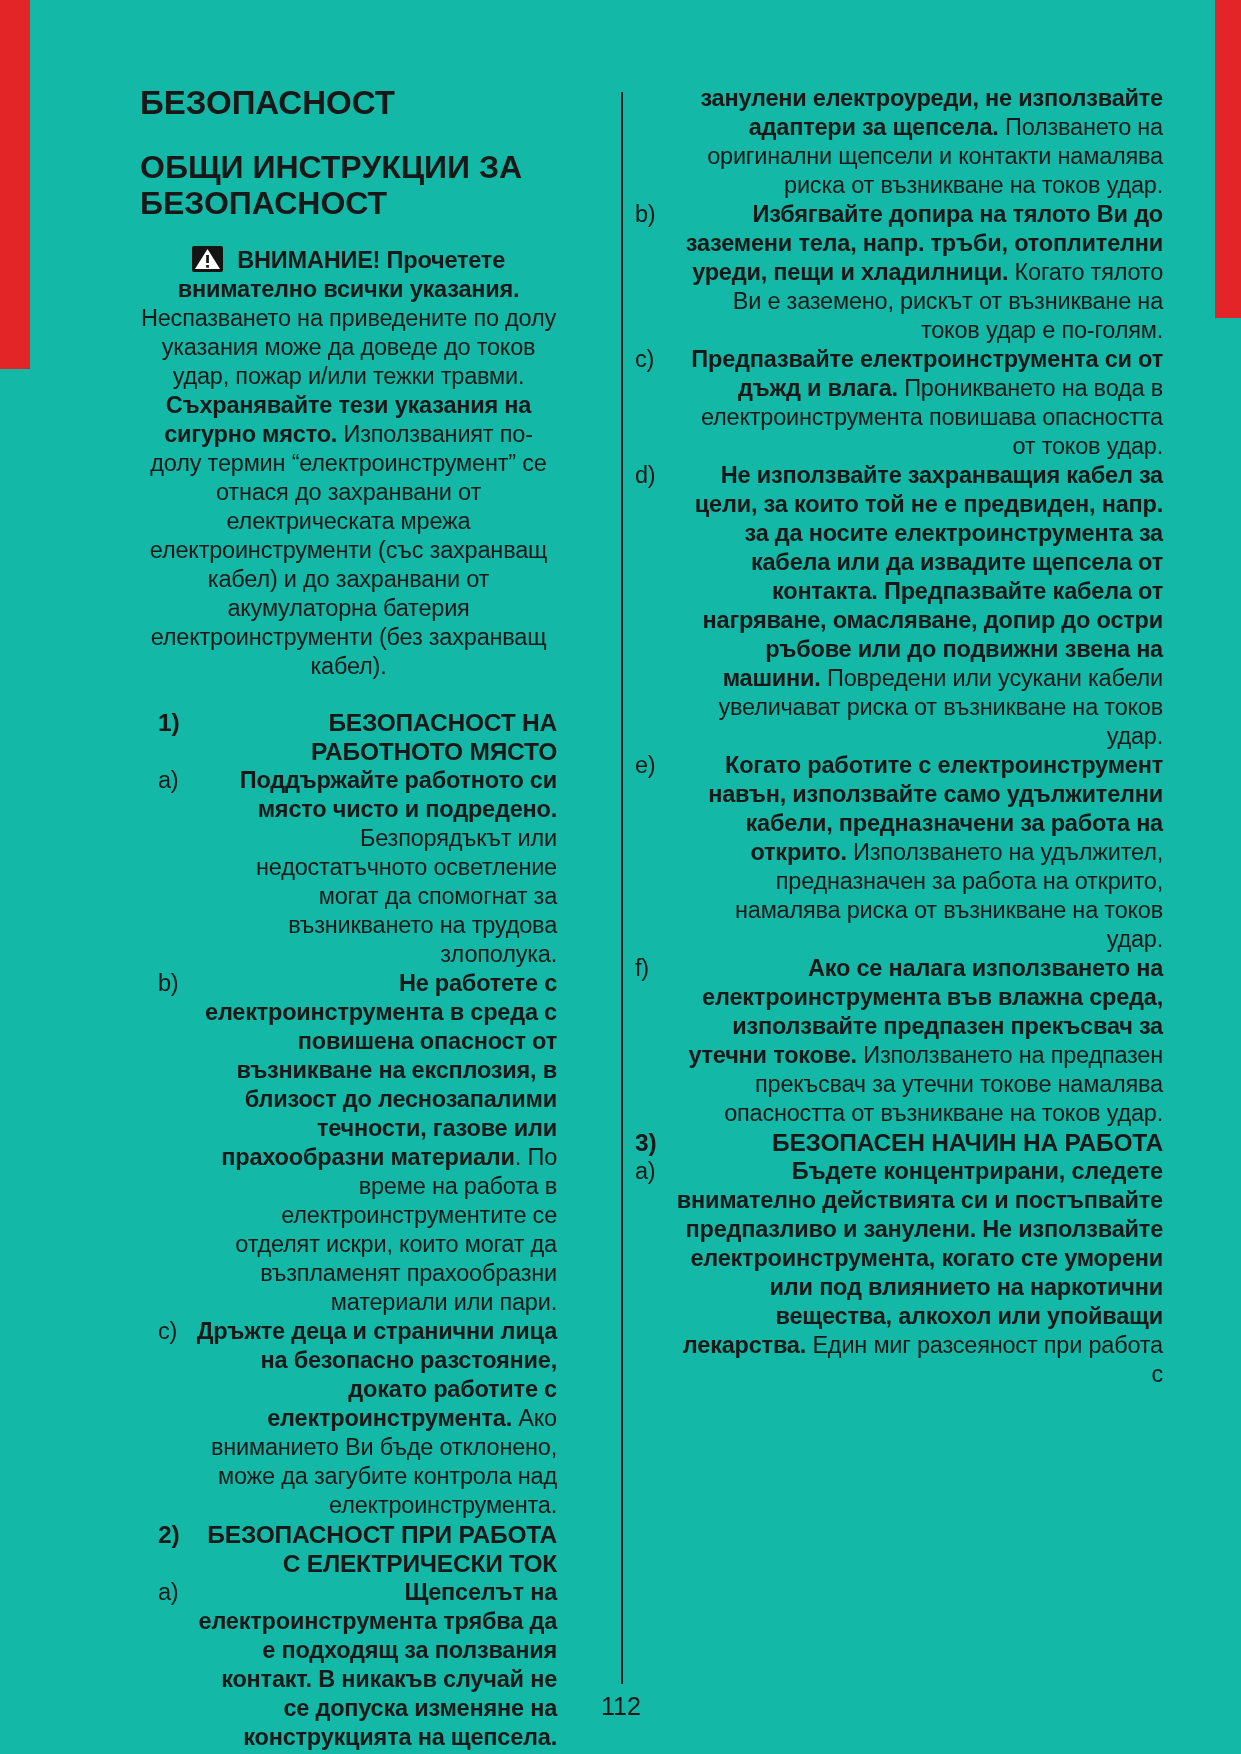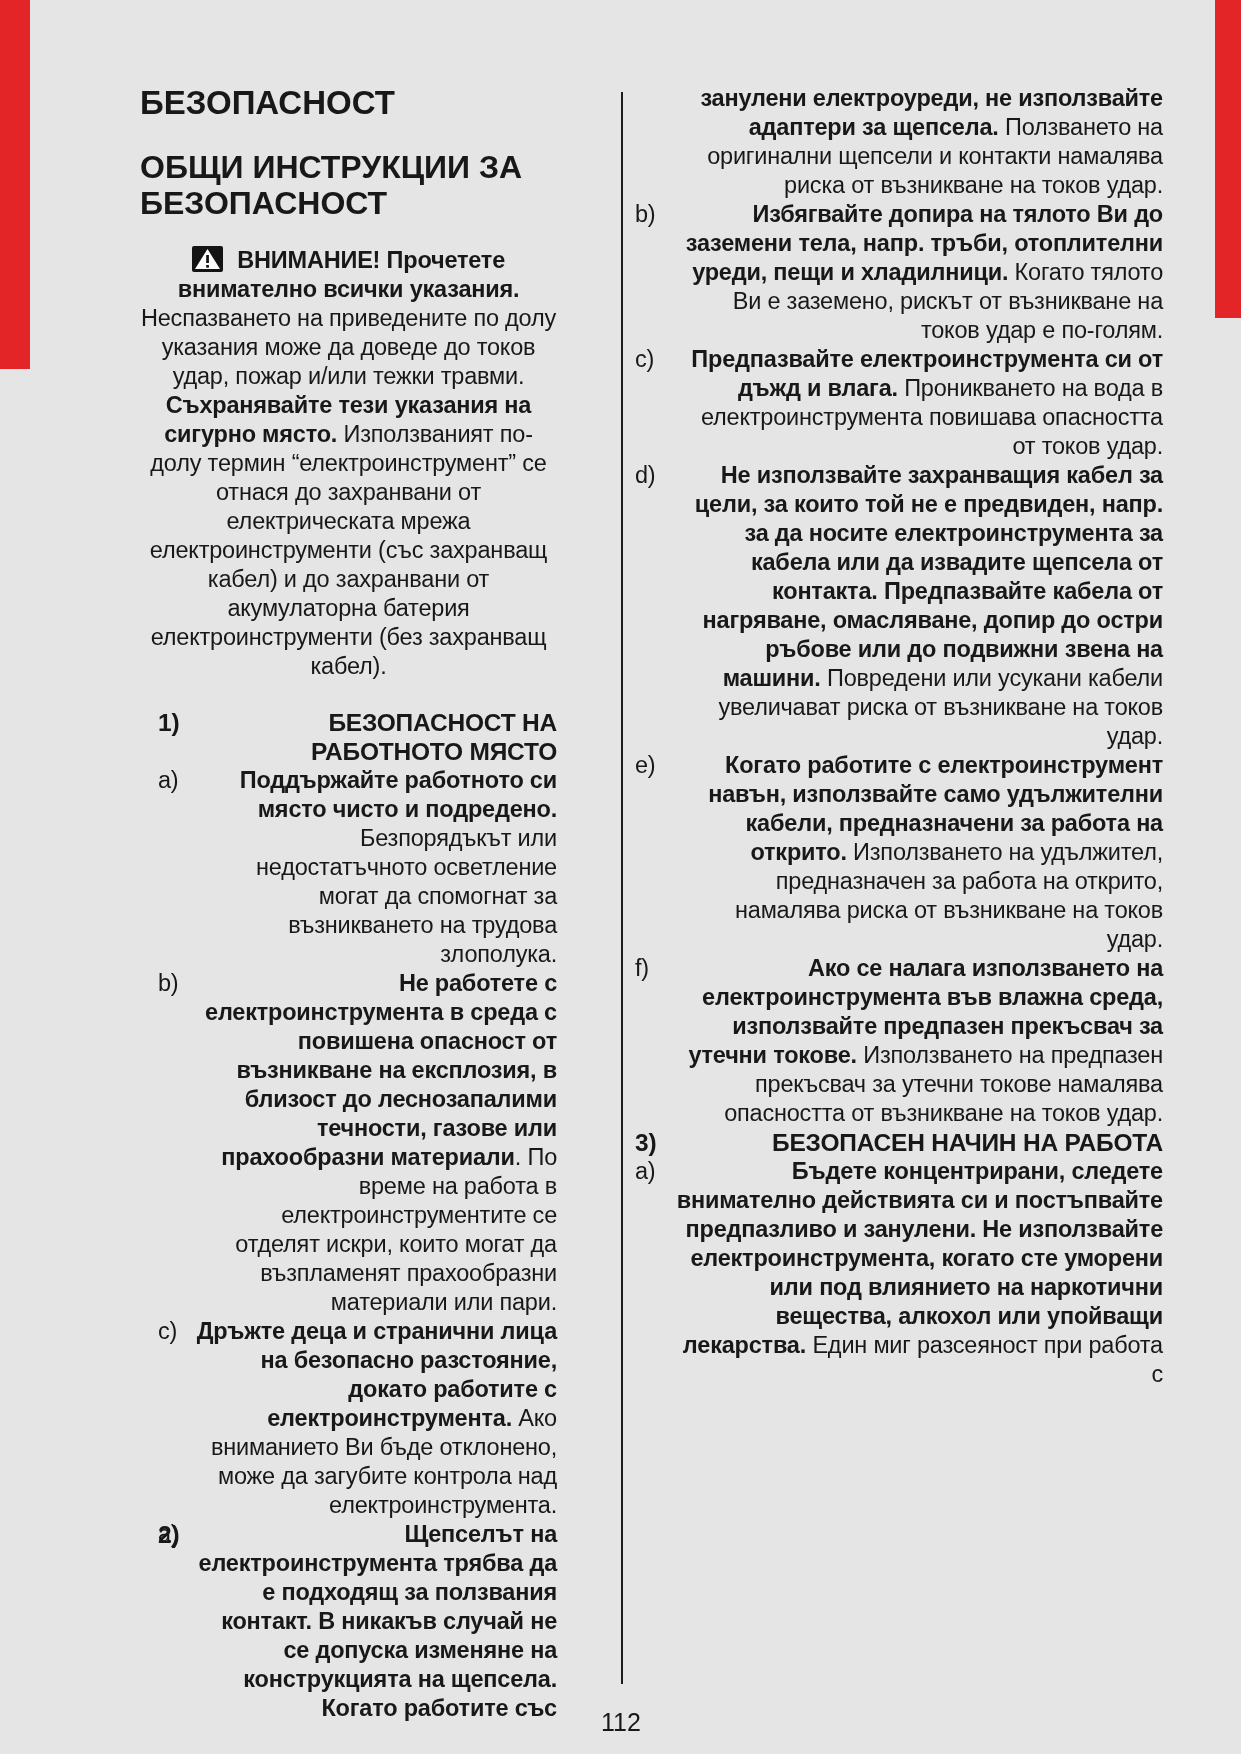--- a/index.html
+++ b/index.html
@@ -1,19 +1,19 @@
 <!DOCTYPE html>
 <html><head>
 <meta charset="utf-8">
 <style>
   html,body { margin:0; padding:0; background:#888; }
   .page {
     position:relative;
     width:1241px; height:1754px;
-    background:#e5e5e5;
+    background:#14b8a6;
     font-family:"Liberation Sans","DejaVu Sans",sans-serif;
     color:var(--text,#181818);
     overflow:hidden;
   }
   .edge { position:absolute; top:0; background:var(--edge,#e32528); }
   .edge-left  { left:0;  width:30px; height:369px; }
   .edge-right { right:0; width:26px; height:318px; }
   .divider { position:absolute; left:621px; top:92px; width:2px; height:1592px; background:var(--divider,#1c1c1c); }
 
   .col { position:absolute; font-size:23.5px; line-height:29px; letter-spacing:-0.2px; }
@@ -32,21 +32,21 @@
   .col-right .item { padding-left:38px; }
   .col-right .item > .lbl { position:absolute; left:0; top:0; }
   .item.heading { font-weight:bold; font-size:24.5px; }
   .item.cont { }
 
   .wicon { display:inline-block; width:31px; height:26px; vertical-align:-4px; margin-right:8px; }
 
   .footer {
     position:absolute; left:621px; top:1692px;
     transform:translateX(-50%);
-    font-size:25px; letter-spacing:0;margin-top:16px;
+    font-size:25px; letter-spacing:0;
   }
 </style>
 </head>
 <body>
 
 <div class="page" style="--edge: #e32528; --text: #181818; --divider: #1c1c1c;">
   <div class="edge edge-left"></div>
   <div class="edge edge-right"></div>
   <div class="divider"></div>
   <div class="col col-left">
@@ -59,21 +59,21 @@
       <path d="M15.5 3 L28 23 L3 23 Z" fill="#ffffff"></path>
       <rect x="14.2" y="9" width="2.7" height="8" fill="#141414"></rect>
       <rect x="14.2" y="19" width="2.7" height="2.7" fill="#141414"></rect>
     </svg>
   </span>
 <span class="b">ВНИМАНИЕ! Прочетете внимателно всички указания. </span><span class="n">Неспазването на приведените по долу указания може да доведе до токов удар, пожар и/или тежки травми. </span><span class="b">Съхранявайте тези указания на сигурно място. </span><span class="n">Използваният по-долу термин “електроинструмент” се отнася до захранвани от електрическата мрежа електроинструменти (със захранващ кабел) и до захранвани от акумулаторна батерия електроинструменти (без захранващ кабел).</span></div>
       <div class="item heading"><span class="lbl b">1)</span><span class="b">БЕЗОПАСНОСТ НА РАБОТНОТО МЯСТО</span></div>
       <div class="item"><span class="lbl n">a)</span><span class="b">Поддържайте работното си място чисто и подредено. </span><span class="n">Безпорядъкът или недостатъчното осветление могат да спомогнат за възникването на трудова злополука.</span></div>
       <div class="item"><span class="lbl n">b)</span><span class="b">Не работете с електроинструмента в среда с повишена опасност от възникване на експлозия, в близост до леснозапалими течности, газове или прахообразни материали</span><span class="n">. По време на работа в електроинструментите се отделят искри, които могат да възпламенят прахообразни материали или пари.</span></div>
       <div class="item"><span class="lbl n">c)</span><span class="b">Дръжте деца и странични лица на безопасно разстояние, докато работите с електроинструмента. </span><span class="n">Ако вниманието Ви бъде отклонено, може да загубите контрола над електроинструмента.</span></div>
-      <div class="item heading"><span class="lbl b">2)</span></div>
+      <div class="item heading"><span class="lbl b">2)</span><span class="b">БЕЗОПАСНОСТ ПРИ РАБОТА С ЕЛЕКТРИЧЕСКИ ТОК</span></div>
       <div class="item"><span class="lbl n">a)</span><span class="b">Щепселът на електроинструмента трябва да е подходящ за ползвания контакт. В никакъв случай не се допуска изменяне на конструкцията на щепсела. Когато работите със</span></div>
     </div>
   <div class="col col-right">
       <div class="item cont"><span class="b">занулени електроуреди, не използвайте адаптери за щепсела. </span><span class="n">Ползването на оригинални щепсели и контакти намалява риска от възникване на токов удар.</span></div>
       <div class="item"><span class="lbl n">b)</span><span class="b">Избягвайте допира на тялото Ви до заземени тела, напр. тръби, отоплителни уреди, пещи и хладилници. </span><span class="n">Когато тялото Ви е заземено, рискът от възникване на токов удар е по-голям.</span></div>
       <div class="item"><span class="lbl n">c)</span><span class="b">Предпазвайте електроинструмента си от дъжд и влага. </span><span class="n">Проникването на вода в електроинструмента повишава опасността от токов удар.</span></div>
       <div class="item"><span class="lbl n">d)</span><span class="b">Не използвайте захранващия кабел за цели, за които той не е предвиден, напр. за да носите електроинструмента за кабела или да извадите щепсела от контакта. Предпазвайте кабела от нагряване, омасляване, допир до остри ръбове или до подвижни звена на машини. </span><span class="n">Повредени или усукани кабели увеличават риска от възникване на токов удар.</span></div>
       <div class="item"><span class="lbl n">e)</span><span class="b">Когато работите с електроинструмент навън, използвайте само удължителни кабели, предназначени за работа на открито. </span><span class="n">Използването на удължител, предназначен за работа на открито, намалява риска от възникване на токов удар.</span></div>
       <div class="item"><span class="lbl n">f)</span><span class="b">Ако се налага използването на електроинструмента във влажна среда, използвайте предпазен прекъсвач за утечни токове. </span><span class="n">Използването на предпазен прекъсвач за утечни токове намалява опасността от възникване на токов удар.</span></div>
       <div class="item heading"><span class="lbl b">3)</span><span class="b">БЕЗОПАСЕН НАЧИН НА РАБОТА</span></div>

